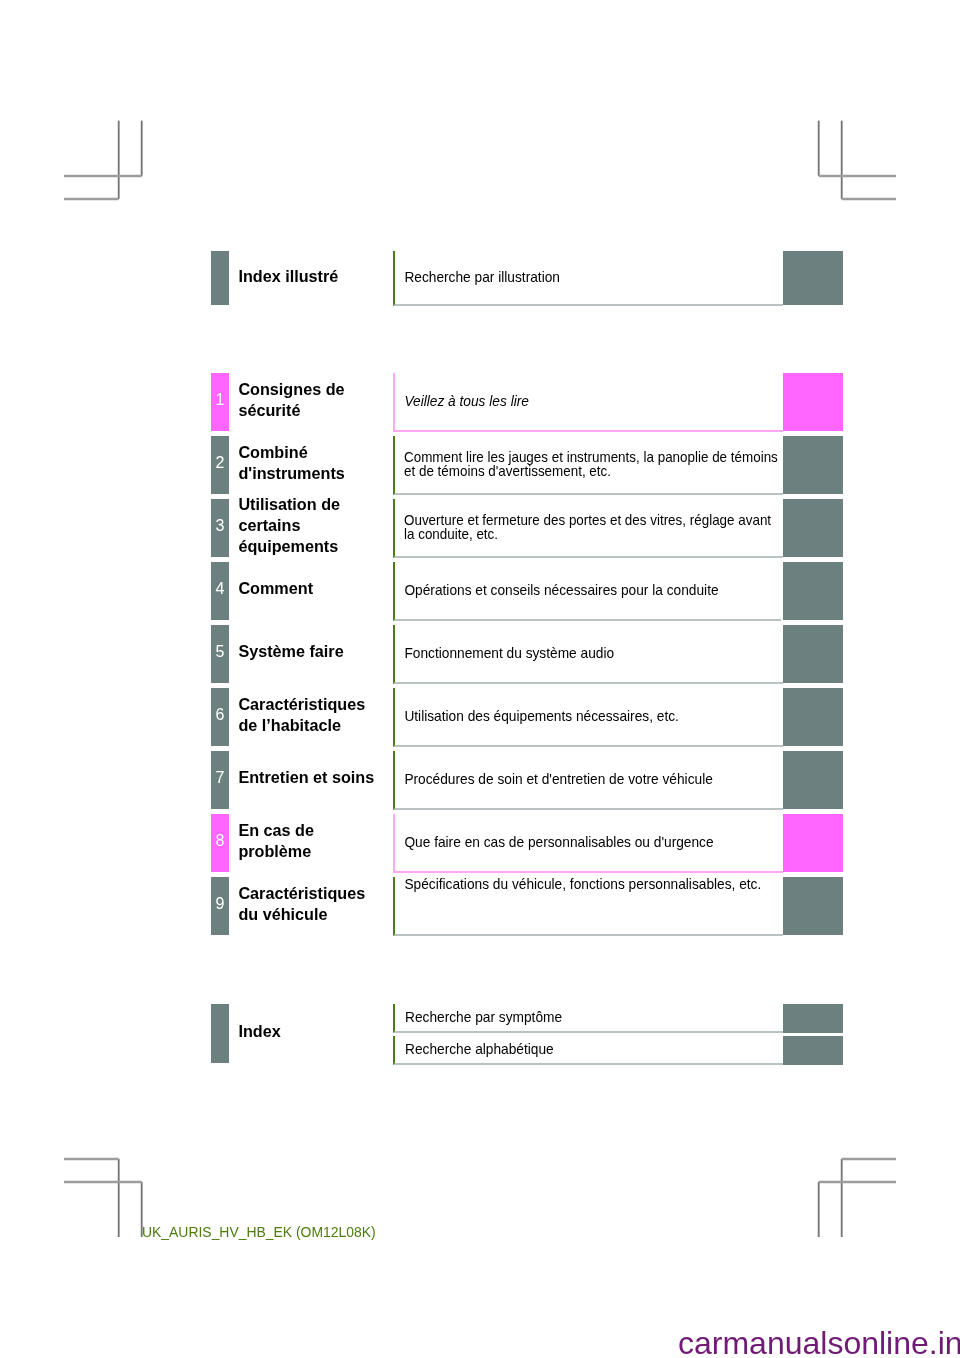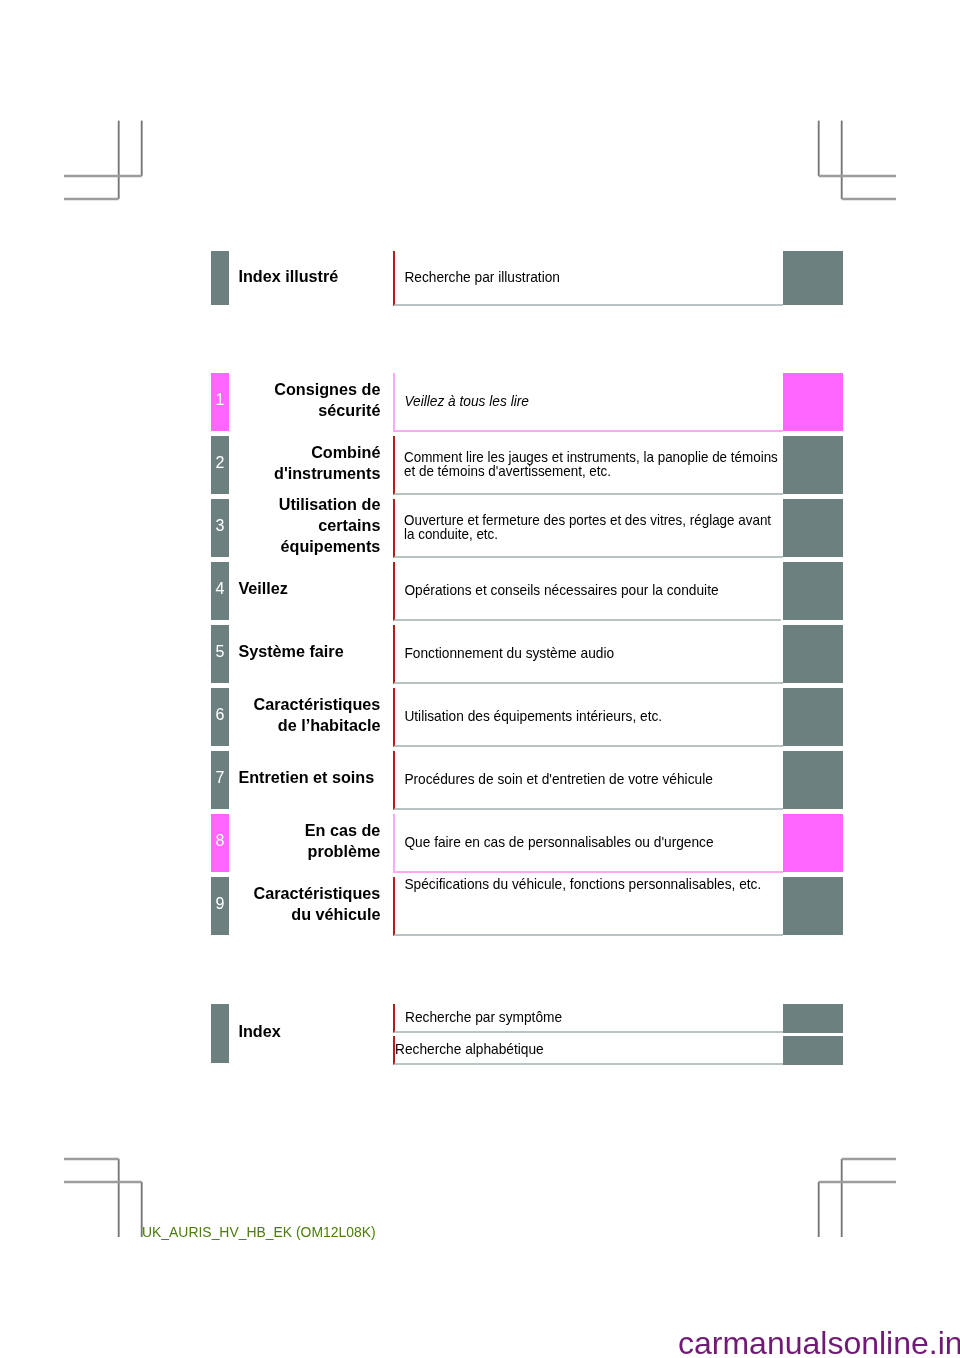--- a/index.html
+++ b/index.html
@@ -34,27 +34,27 @@
   }
   .tab span { position: absolute; left: 0; right: 0; }
 
   .title {
     position: absolute;
     font-weight: bold;
     font-size: 16.2px;
     line-height: 21px;
     color: #000;
   }
-  .title > span { display: block; transform: translateY(-1.8px); text-align: right; }
+  .title > span { display: block; transform: translateY(-1.8px); }
   .desc > span { display: block; transform: translateY(1.2px); }
 
   .desc {
     position: absolute;
     box-sizing: border-box;
-    border-left: 2px solid #b91c1c;
+    border-left: 2px solid #4d7c0f;
     border-bottom: 2px solid #bac3c3;
     background: #fff;
     font-size: 13.72px;
     line-height: 14.9px;
     overflow: hidden;
   }
   .desc.pink { border-left-color: #ffa8f8; border-bottom-color: #ffa8f8; }
 
   .swatch { position: absolute; box-sizing: border-box; }
 
@@ -131,21 +131,21 @@
         <span>Utilisation de certains équipements</span>
       </div>
       <div class="desc" style="left: 393px; top: 498.9px; width: 389.5px; height: 59.1px; display: flex; align-items: center;">
         <span style="margin-left: 9.4px; width: 384px; flex: 0 0 auto; transform-origin: left center; transform: translateY(1.2px) scaleX(0.9785);">Ouverture et fermeture des portes et des vitres, réglage avant la conduite, etc.</span>
       </div>
       <div class="swatch" style="left: 782.5px; top: 498.9px; width: 60px; height: 58.1px; background: rgb(109, 128, 128);"></div>
       <div class="tab" style="left: 211px; top: 561.9px; width: 18px; height: 58.1px; background: rgb(109, 128, 128);">
         <span style="top: 19.15px;">4</span>
       </div>
       <div class="title" style="left: 238.4px; top: 561.9px; width: 142px; height: 58.1px; display: flex; align-items: center;">
-        <span>Veillez</span>
+        <span>Comment</span>
       </div>
       <div class="desc" style="left: 393px; top: 561.9px; width: 388px; height: 59.1px; display: flex; align-items: center;">
         <span style="margin-left: 9.4px; width: 384px; flex: 0 0 auto;">Opérations et conseils nécessaires pour la conduite</span>
       </div>
       <div class="swatch" style="left: 782.5px; top: 561.9px; width: 60px; height: 58.1px; background: rgb(109, 128, 128);"></div>
       <div class="tab" style="left: 211px; top: 624.8px; width: 18px; height: 58.1px; background: rgb(109, 128, 128);">
         <span style="top: 19.15px;">5</span>
       </div>
       <div class="title" style="left: 238.4px; top: 624.8px; width: 142px; height: 58.1px; display: flex; align-items: center;">
         <span>Système faire</span>
@@ -154,21 +154,21 @@
         <span style="margin-left: 9.4px; width: 384px; flex: 0 0 auto;">Fonctionnement du système audio</span>
       </div>
       <div class="swatch" style="left: 782.5px; top: 624.8px; width: 60px; height: 58.1px; background: rgb(109, 128, 128);"></div>
       <div class="tab" style="left: 211px; top: 687.8px; width: 18px; height: 58.1px; background: rgb(109, 128, 128);">
         <span style="top: 19.15px;">6</span>
       </div>
       <div class="title" style="left: 238.4px; top: 687.8px; width: 142px; height: 58.1px; display: flex; align-items: center;">
         <span>Caractéristiques de l’habitacle</span>
       </div>
       <div class="desc" style="left: 393px; top: 687.8px; width: 389.5px; height: 59.1px; display: flex; align-items: center;">
-        <span style="margin-left: 9.4px; width: 384px; flex: 0 0 auto;">Utilisation des équipements intérieurs, etc.</span>
+        <span style="margin-left: 9.4px; width: 384px; flex: 0 0 auto;">Utilisation des équipements nécessaires, etc.</span>
       </div>
       <div class="swatch" style="left: 782.5px; top: 687.8px; width: 60px; height: 58.1px; background: rgb(109, 128, 128);"></div>
       <div class="tab" style="left: 211px; top: 750.8px; width: 18px; height: 58.1px; background: rgb(109, 128, 128);">
         <span style="top: 19.15px;">7</span>
       </div>
       <div class="title" style="left: 238.4px; top: 750.8px; width: 142px; height: 58.1px; display: flex; align-items: center;">
         <span>Entretien et soins</span>
       </div>
       <div class="desc" style="left: 393px; top: 750.8px; width: 389.5px; height: 59.1px; display: flex; align-items: center;">
         <span style="margin-left: 9.4px; width: 384px; flex: 0 0 auto;">Procédures de soin et d'entretien de votre véhicule</span>
@@ -196,19 +196,19 @@
       <div class="swatch" style="left: 782.5px; top: 876.8px; width: 60px; height: 58.1px; background: rgb(109, 128, 128);"></div>
       <div class="tab" style="left: 211px; top: 1003.5px; width: 18px; height: 59.5px; background: rgb(109, 128, 128);"></div>
       <div class="title" style="left: 238.4px; top: 1003.5px; width: 142px; height: 59.5px; display: flex; align-items: center;">
         <span>Index</span>
       </div>
       <div class="desc" style="left: 393px; top: 1004px; width: 450px; height: 28.5px; display: flex; align-items: center;">
         <span style="padding-left: 10px;">Recherche par symptôme</span>
       </div>
       <div class="swatch" style="left: 782.5px; top: 1004px; width: 60px; height: 28.5px; background: rgb(109, 128, 128);"></div>
       <div class="desc" style="left: 393px; top: 1036px; width: 389.5px; height: 28.5px; display: flex; align-items: center;">
-        <span style="padding-left: 0;">Recherche alphabétique</span>
+        <span style="padding-left: 10px;">Recherche alphabétique</span>
       </div>
       <div class="swatch" style="left: 782.5px; top: 1036px; width: 60px; height: 28.5px; background: rgb(109, 128, 128);"></div>
     </div>
   <div class="footcode" id="footcode" style="left: 142px; top: 1225.5px;">UK_AURIS_HV_HB_EK (OM12L08K)</div>
   <div class="watermark" id="watermark" style="left: 678px; top: 1327px;">carmanualsonline.info</div>
 </div>
 
 </body></html>

